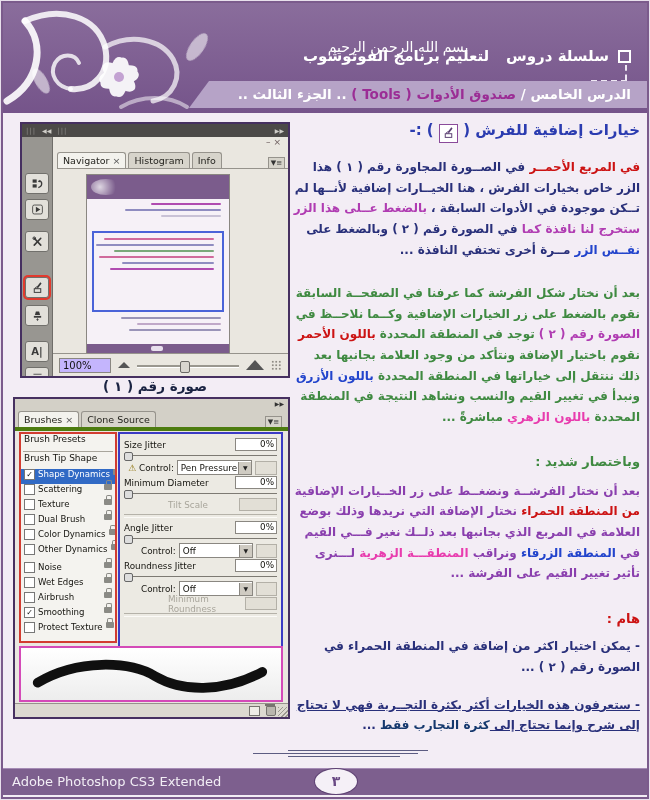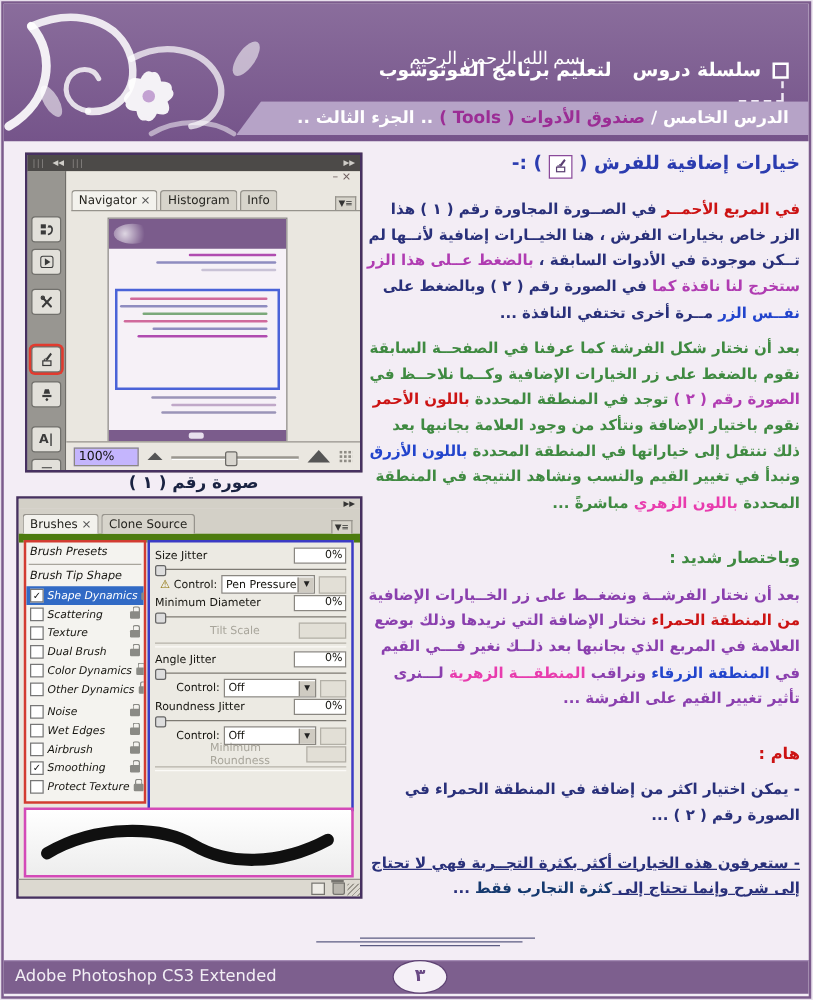--- a/index.html
+++ b/index.html
@@ -53,23 +53,23 @@
   .nav-thumb{position:absolute;left:42%;top:1px;width:8px;height:10px;background:#d9d6cf;border:1px solid #6b6965;border-radius:2px;}
   .gripdots{width:11px;height:11px;background:radial-gradient(#8f8c85 1px, transparent 1.2px);background-size:3.5px 3.5px;}
 
   .caption{position:absolute;text-align:center;font-weight:bold;font-size:13.5px;color:#1a2342;direction:rtl;}
   .cap1{left:17px;top:375px;width:270px;}
   .cap2{left:10px;top:715px;width:277px;}
 
   
   .fig2{position:absolute;left:10px;top:394px;width:273px;height:318px;border:2px solid #463060;background:#eae7e0;}
   .f2-top{height:8px;display:flex;justify-content:flex-end;align-items:center;padding:0 4px;font-size:6px;color:#333;background:#d3d0c7;}
-  .f2-tabs{height:20px;display:flex;align-items:flex-end;padding:0 3px;border-bottom:7px solid #4d7c0f;background:#d3d0c7;}
+  .f2-tabs{height:20px;display:flex;align-items:flex-end;padding:0 3px;border-bottom:4px solid #4d7c0f;background:#d3d0c7;}
   .f2-left{position:absolute;left:4px;top:33px;width:94px;height:207px;border:2px solid #d23c31;background:#f4f3ef;overflow:hidden;}
-  .bl-row{height:15px;display:flex;align-items:center;gap:3px;padding:0 3px;font-size:8.6px;color:#15140f;white-space:nowrap;font-style:italic;}
+  .bl-row{height:15px;display:flex;align-items:flex-start;gap:3px;padding:0 3px;font-size:8.6px;color:#15140f;white-space:nowrap;}
   .bl-row.plain{height:16px;font-size:9px;}
   .bl-row.sel{background:#316ac5;color:#fff;}
   .bl-row.gap{margin-top:3px;}
   .bl-sep{height:1px;background:#a8a59c;margin:1px 2px;}
   .cb{flex:0 0 auto;width:9px;height:9px;background:#fff;border:1px solid #777;font-size:8px;line-height:9px;text-align:center;color:#111;}
   .lock{flex:0 0 auto;margin-left:auto;width:8px;height:6px;background:#8a8a85;border-radius:1px;position:relative;}
   .lock::before{content:"";position:absolute;left:1.5px;top:-4px;width:4px;height:4px;border:1px solid #8a8a85;border-bottom:none;border-radius:2px 2px 0 0;}
   .f2-right{position:absolute;left:103px;top:33px;right:5px;height:207px;border:2px solid #3b3bc4;background:#eceae3;padding:3px 4px;font-size:8.8px;color:#15140f;overflow:hidden;}
   .opt-row{display:flex;align-items:center;height:13px;margin-top:1px;}
   .opt-row .val{margin-left:auto;width:36px;height:11px;background:#fff;border:1px solid #8a8781;text-align:right;padding:0 2px;line-height:11px;}
@@ -94,21 +94,21 @@
   .ic-trash{width:8px;height:8px;background:#b9b6ae;border:1px solid #76746f;border-radius:0 0 2px 2px;position:relative;}
   .ic-trash::before{content:"";position:absolute;left:-2px;top:-3px;width:10px;height:2px;background:#76746f;}
   .rgrip{position:absolute;right:0;bottom:0;width:10px;height:10px;background:repeating-linear-gradient(135deg,#9b988f 0 1px,transparent 1px 3px);}
 
   
   .rc{position:absolute;top:114px;right:7px;width:348px;direction:rtl;text-align:right;font-weight:bold;overflow:hidden;height:650px;}
   .title{font-size:15px;margin-top:4px;color:#2b3cb0;}
   .tibox{display:inline-block;width:17px;height:17px;border:1px solid #8a4a9a;background:#fff;vertical-align:-4px;text-align:center;}
   .tibox svg{width:13px;height:13px;margin-top:1px;}
   .para{font-size:12px;line-height:1.72;margin:0;}
-  .mtA{margin-top:14px;} .mtB{margin-top:8px;} .mtC{margin-top:23px;} .mtD{margin-top:8px;}
+  .mtA{margin-top:14px;} .mtB{margin-top:23px;} .mtC{margin-top:23px;} .mtD{margin-top:8px;}
   .mtE{margin-top:24px;} .mtF{margin-top:6px;} .mtG{margin-top:17px;}
   .h2{font-size:13px;color:#3f8a41;} .h3{font-size:13px;color:#cc1313;}
 
   .flourish{position:absolute;left:250px;top:745px;width:175px;height:12px;}
   .flourish i{position:absolute;height:1px;background:#5c5c82;display:block;}
   .fl1{top:2px;right:0;width:140px;}
   .fl2{top:5px;right:10px;width:165px;}
   .fl3{top:8px;right:28px;width:112px;}
 
   

